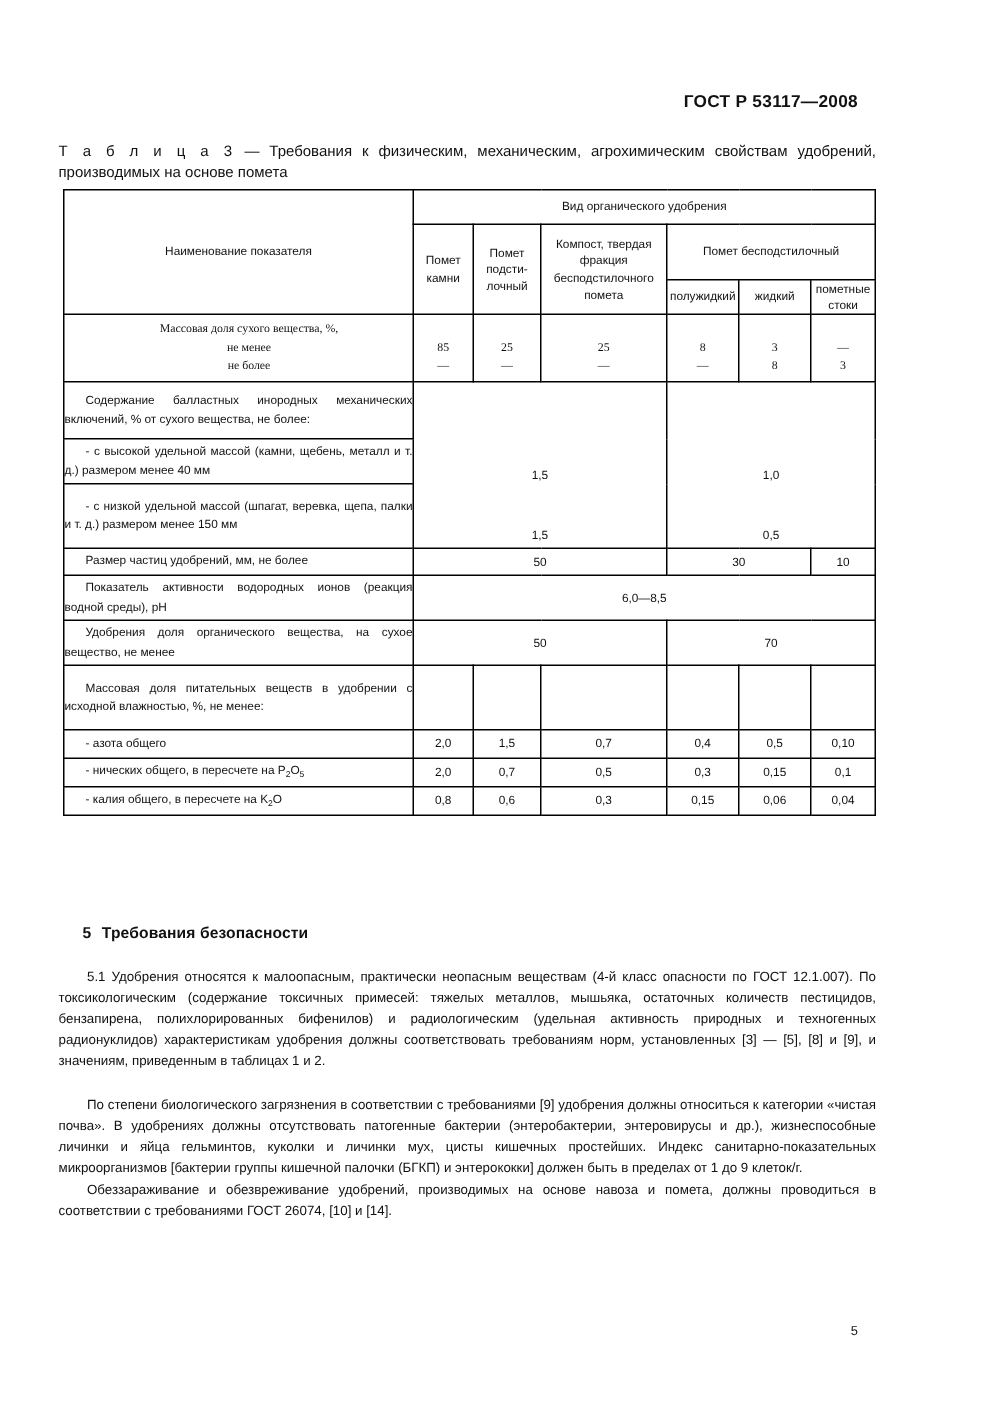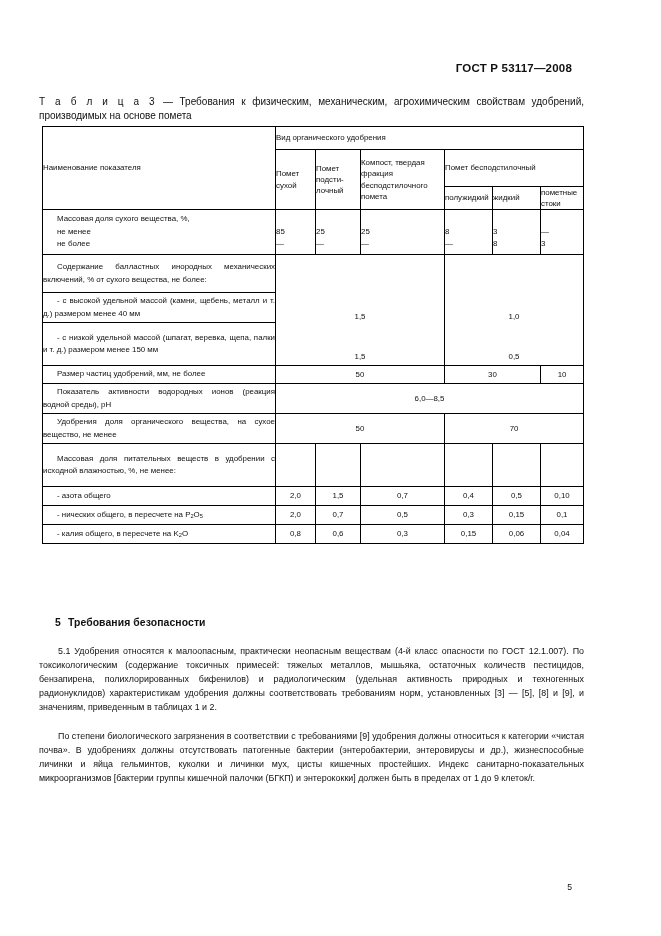--- a/index.html
+++ b/index.html
@@ -60,21 +60,21 @@
     font-size: 7.9px;
     line-height: 11.5px;
   }
   .gost-table td, .gost-table th {
     border: 0.8px solid #000000;
     padding: 0;
     font-weight: normal;
     vertical-align: middle;
   }
   .gost-table th {
-    text-align: left;
+    text-align: center;
   }
   .hdr-cell {
     padding: 3px 2px;
     text-align: center;
     line-height: 11.2px;
   }
   .hdr-name {
     text-align: center;
     padding: 4px;
   }
@@ -96,22 +96,23 @@
     vertical-align: middle;
     padding: 3px 1px;
   }
   .val-mid-split {
     position: relative;
     vertical-align: middle;
     padding: 0;
   }
   .stack {
     display: block;
-    text-align: left;
+    text-align: center;
     line-height: 12.4px;
+    font-family: Liberation Serif, serif;
   }
   .ballast-box {
     position: relative;
     height: 100%;
     min-height: 110px;
   }
   .ballast-v1 {
     position: absolute;
     left: 0; right: 0;
     top: 56px;
@@ -179,21 +180,21 @@
       <col style="width:48px">
       <col style="width:48px">
       <col style="width:43px">
     </colgroup>
     <thead>
       <tr>
         <th class="hdr-name" rowspan="3" style="height:82px">Наименование показателя</th>
         <th class="hdr-cell" colspan="6" style="height:22px">Вид органического удобрения</th>
       </tr>
       <tr>
-        <th class="hdr-cell" rowspan="2">Помет сухой</th>
+        <th class="hdr-cell" rowspan="2">Помет камни</th>
         <th class="hdr-cell" rowspan="2">Помет подсти­лочный</th>
         <th class="hdr-cell" rowspan="2">Компост, твер­дая фракция бесподстилоч­ного помета</th>
         <th class="hdr-cell" colspan="3" style="height:22px">Помет бесподстилочный</th>
       </tr>
       <tr>
         <th class="hdr-cell">полужид­кий</th>
         <th class="hdr-cell">жидкий</th>
         <th class="hdr-cell">пометные стоки</th>
       </tr>
     </thead>
@@ -320,17 +321,20 @@
   </div>
 
   <div class="body-block" style="top:644px;">
     <p>5.1  Удобрения относятся к малоопасным, практически неопасным веществам (4-й класс опасности по ГОСТ 12.1.007). По токсикологическим (содержание токсичных примесей: тяжелых металлов, мышьяка, остаточных количеств пестицидов, бензапирена, полихлорированных бифенилов) и радиологическим (удельная активность природных и техногенных радионуклидов) характеристикам удобрения должны соответствовать требованиям норм, установленных [3] — [5], [8] и [9], и значениям, приведенным в таблицах 1 и 2.</p>
   </div>
 
   <div class="body-block" style="top:729px;">
     <p>По степени биологического загрязнения в соответствии с требованиями [9] удобрения должны относиться к категории «чистая почва». В удобрениях должны отсутствовать патогенные бактерии (энтеробактерии, энтеровирусы и др.), жизнеспособные личинки и яйца гельминтов, куколки и личинки мух, цисты кишечных простейших. Индекс санитарно-показательных микроорганизмов [бактерии группы кишечной палочки (БГКП) и энтерококки] должен быть в пределах от 1 до 9 клеток/г.</p>
   </div>
 
+  <div class="body-block" style="top:786px;">
+    <p>Обеззараживание и обезвреживание удобрений, производимых на основе навоза и помета, должны проводиться в соответствии с требованиями ГОСТ 26074, [10] и [14].</p>
+  </div>
 
 
   <div class="page-number">5</div>
 
 </div>
 
 </body></html>

